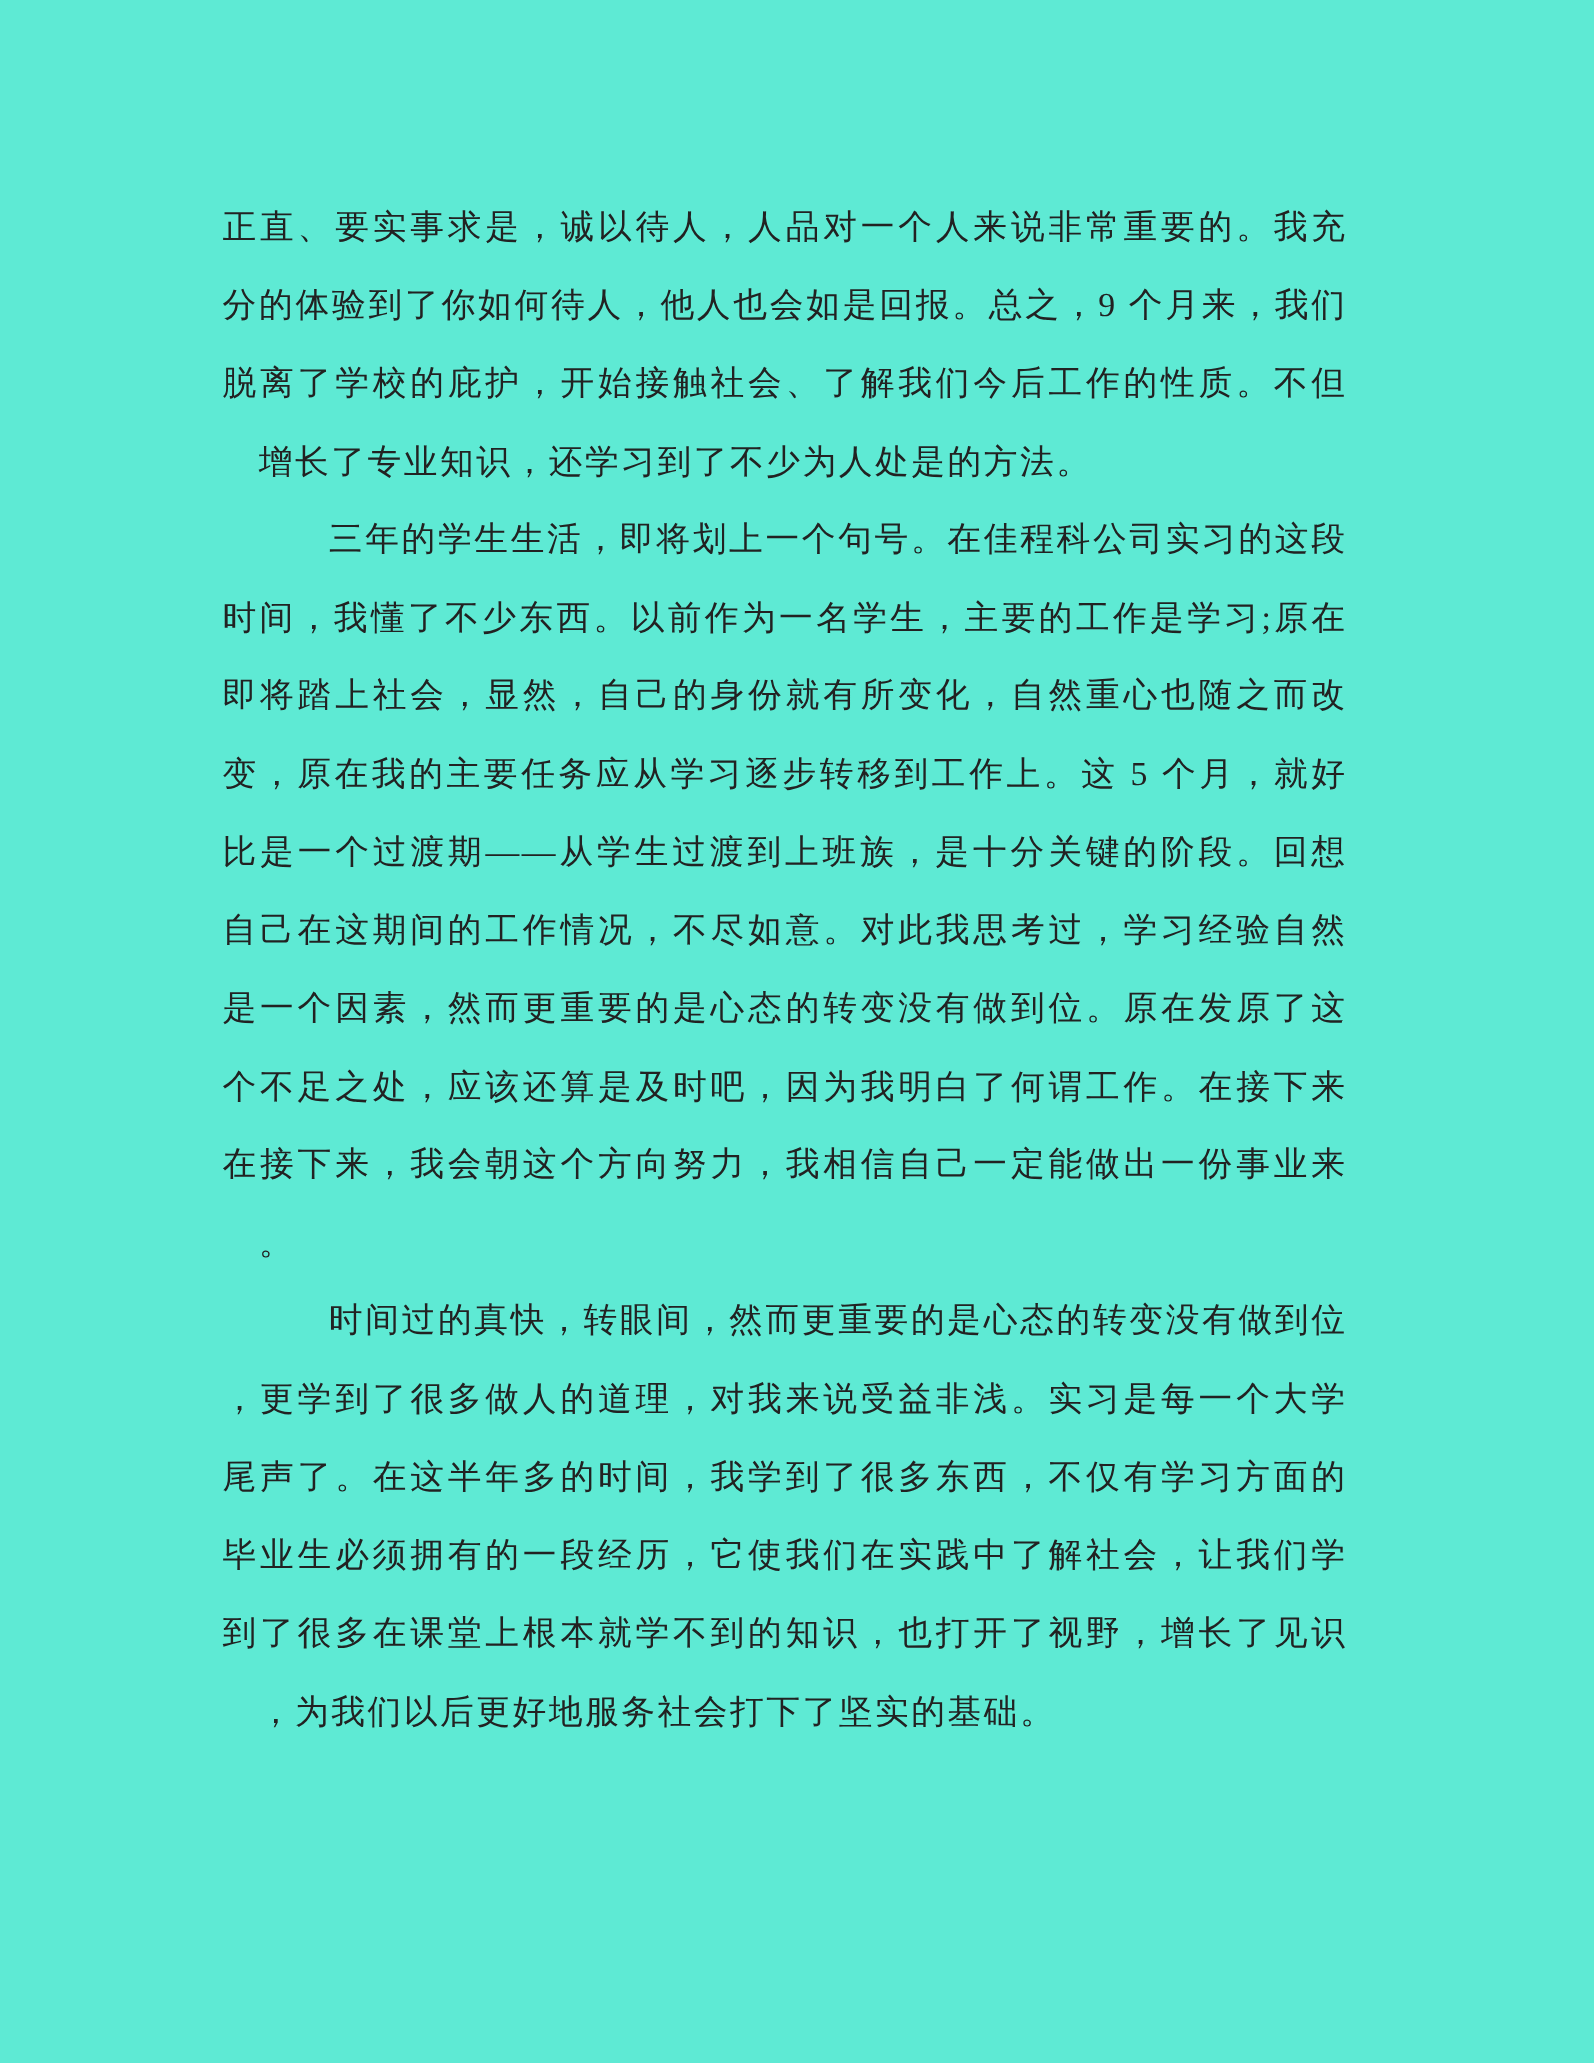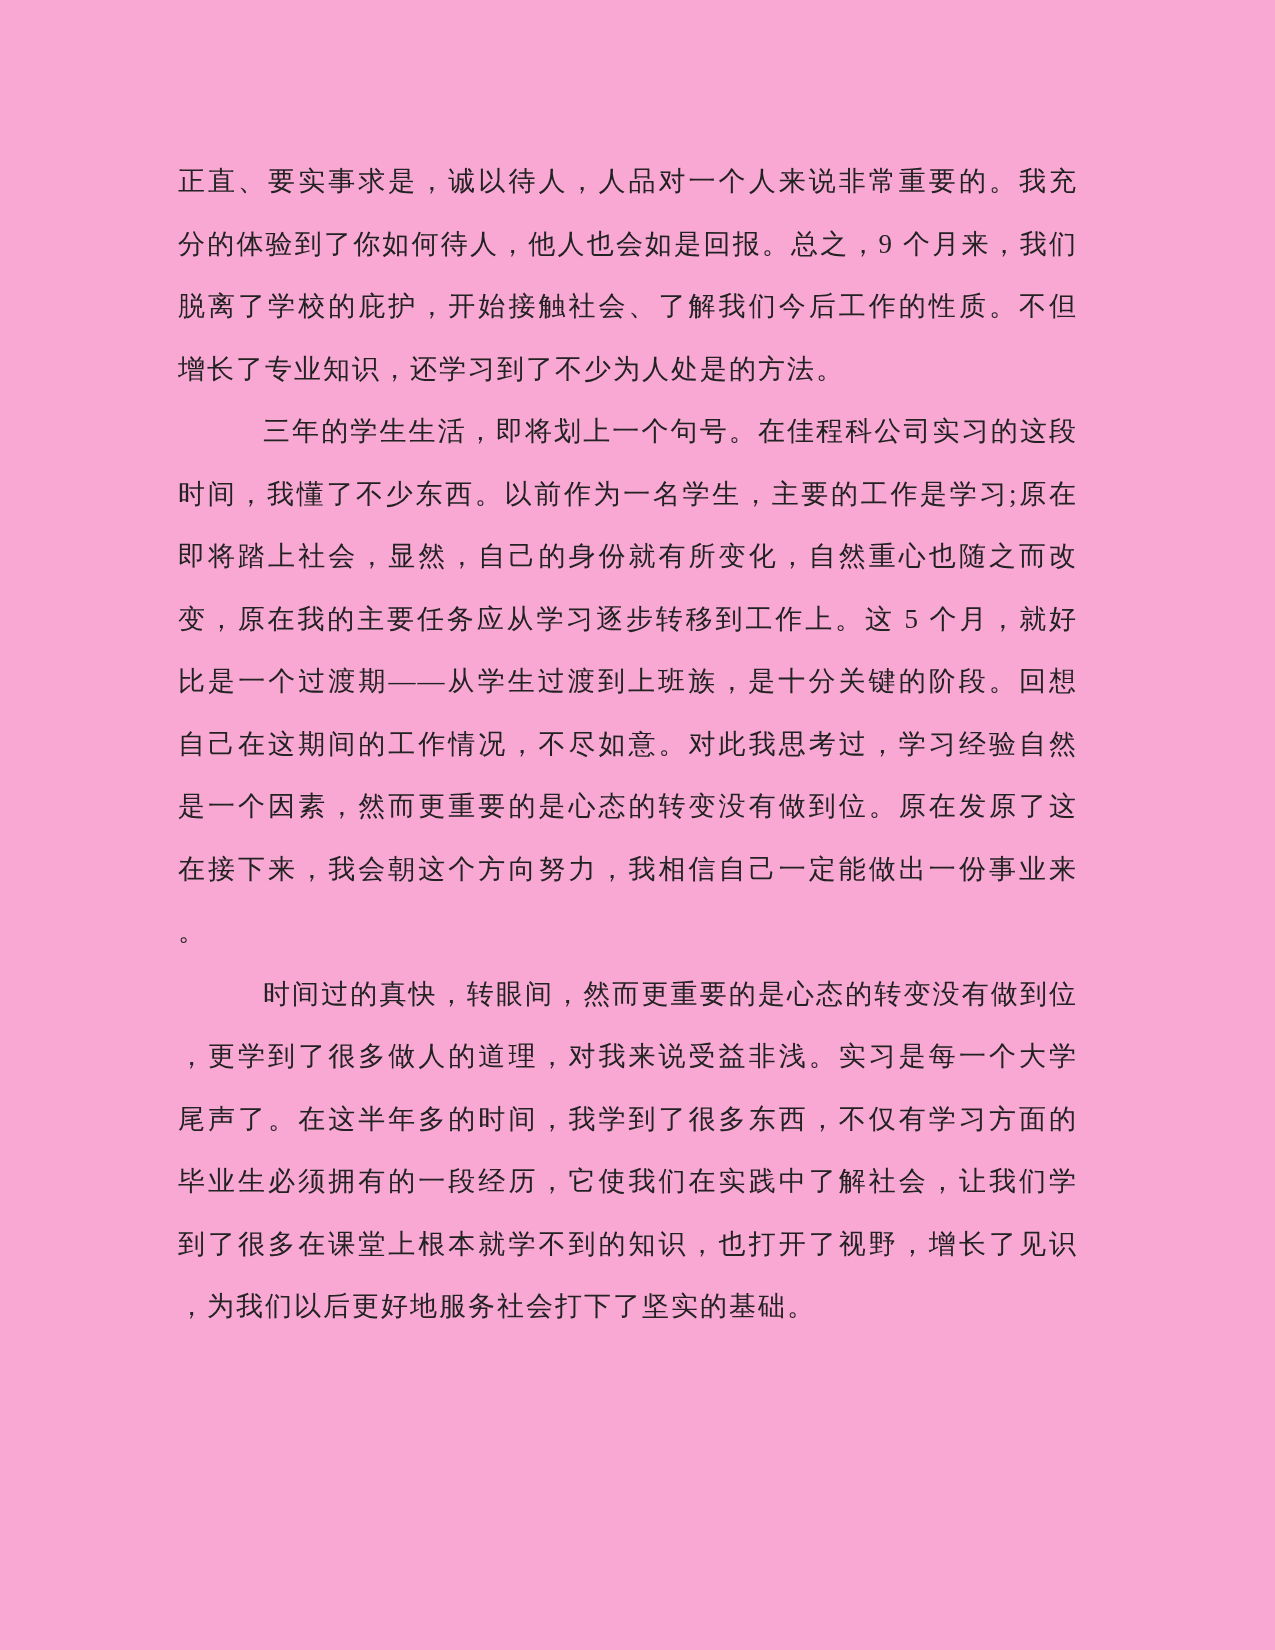--- a/index.html
+++ b/index.html
@@ -4,21 +4,21 @@
 <style>
   html, body {
     margin: 0;
     padding: 0;
     background: #ffffff;
   }
   .page {
     position: relative;
     width: 1275px;
     height: 1650px;
-    background: #f9a8d4;
+    background: #5eead4;
     overflow: hidden;
     font-family: "Liberation Serif", "DejaVu Serif", serif;
   }
   .text-block {
     position: absolute;
     left: 178px;
     top: 150px;
     width: 900px;
   }
   .paragraph {
@@ -35,20 +35,21 @@
     white-space: nowrap;
   }
   .line.fill {
     white-space: normal;
     text-align: justify;
     text-align-last: justify;
   }
   .line.last {
     text-align: right;
     text-align-last: left;
+    margin-left: 29px;
   }
   .line.indent {
     text-indent: 85px;
     font-family: Liberation Serif, serif;
   }
 </style>
 </head>
 <body>
 
 <div class="page">
@@ -62,20 +63,21 @@
     </div>
 
     <div class="paragraph">
       <div class="line fill indent">三年的学生生活，即将划上一个句号。在佳程科公司实习的这段</div>
       <div class="line fill">时间，我懂了不少东西。以前作为一名学生，主要的工作是学习;原在</div>
       <div class="line fill">即将踏上社会，显然，自己的身份就有所变化，自然重心也随之而改</div>
       <div class="line fill">变，原在我的主要任务应从学习逐步转移到工作上。这 5 个月，就好</div>
       <div class="line fill">比是一个过渡期——从学生过渡到上班族，是十分关键的阶段。回想</div>
       <div class="line fill">自己在这期间的工作情况，不尽如意。对此我思考过，学习经验自然</div>
       <div class="line fill">是一个因素，然而更重要的是心态的转变没有做到位。原在发原了这</div>
+      <div class="line fill">个不足之处，应该还算是及时吧，因为我明白了何谓工作。在接下来</div>
       <div class="line fill">在接下来，我会朝这个方向努力，我相信自己一定能做出一份事业来</div>
       <div class="line last">。</div>
     </div>
 
     <div class="paragraph">
       <div class="line fill indent">时间过的真快，转眼间，然而更重要的是心态的转变没有做到位</div>
       <div class="line fill">，更学到了很多做人的道理，对我来说受益非浅。实习是每一个大学</div>
       <div class="line fill">尾声了。在这半年多的时间，我学到了很多东西，不仅有学习方面的</div>
       <div class="line fill">毕业生必须拥有的一段经历，它使我们在实践中了解社会，让我们学</div>
       <div class="line fill">到了很多在课堂上根本就学不到的知识，也打开了视野，增长了见识</div>

